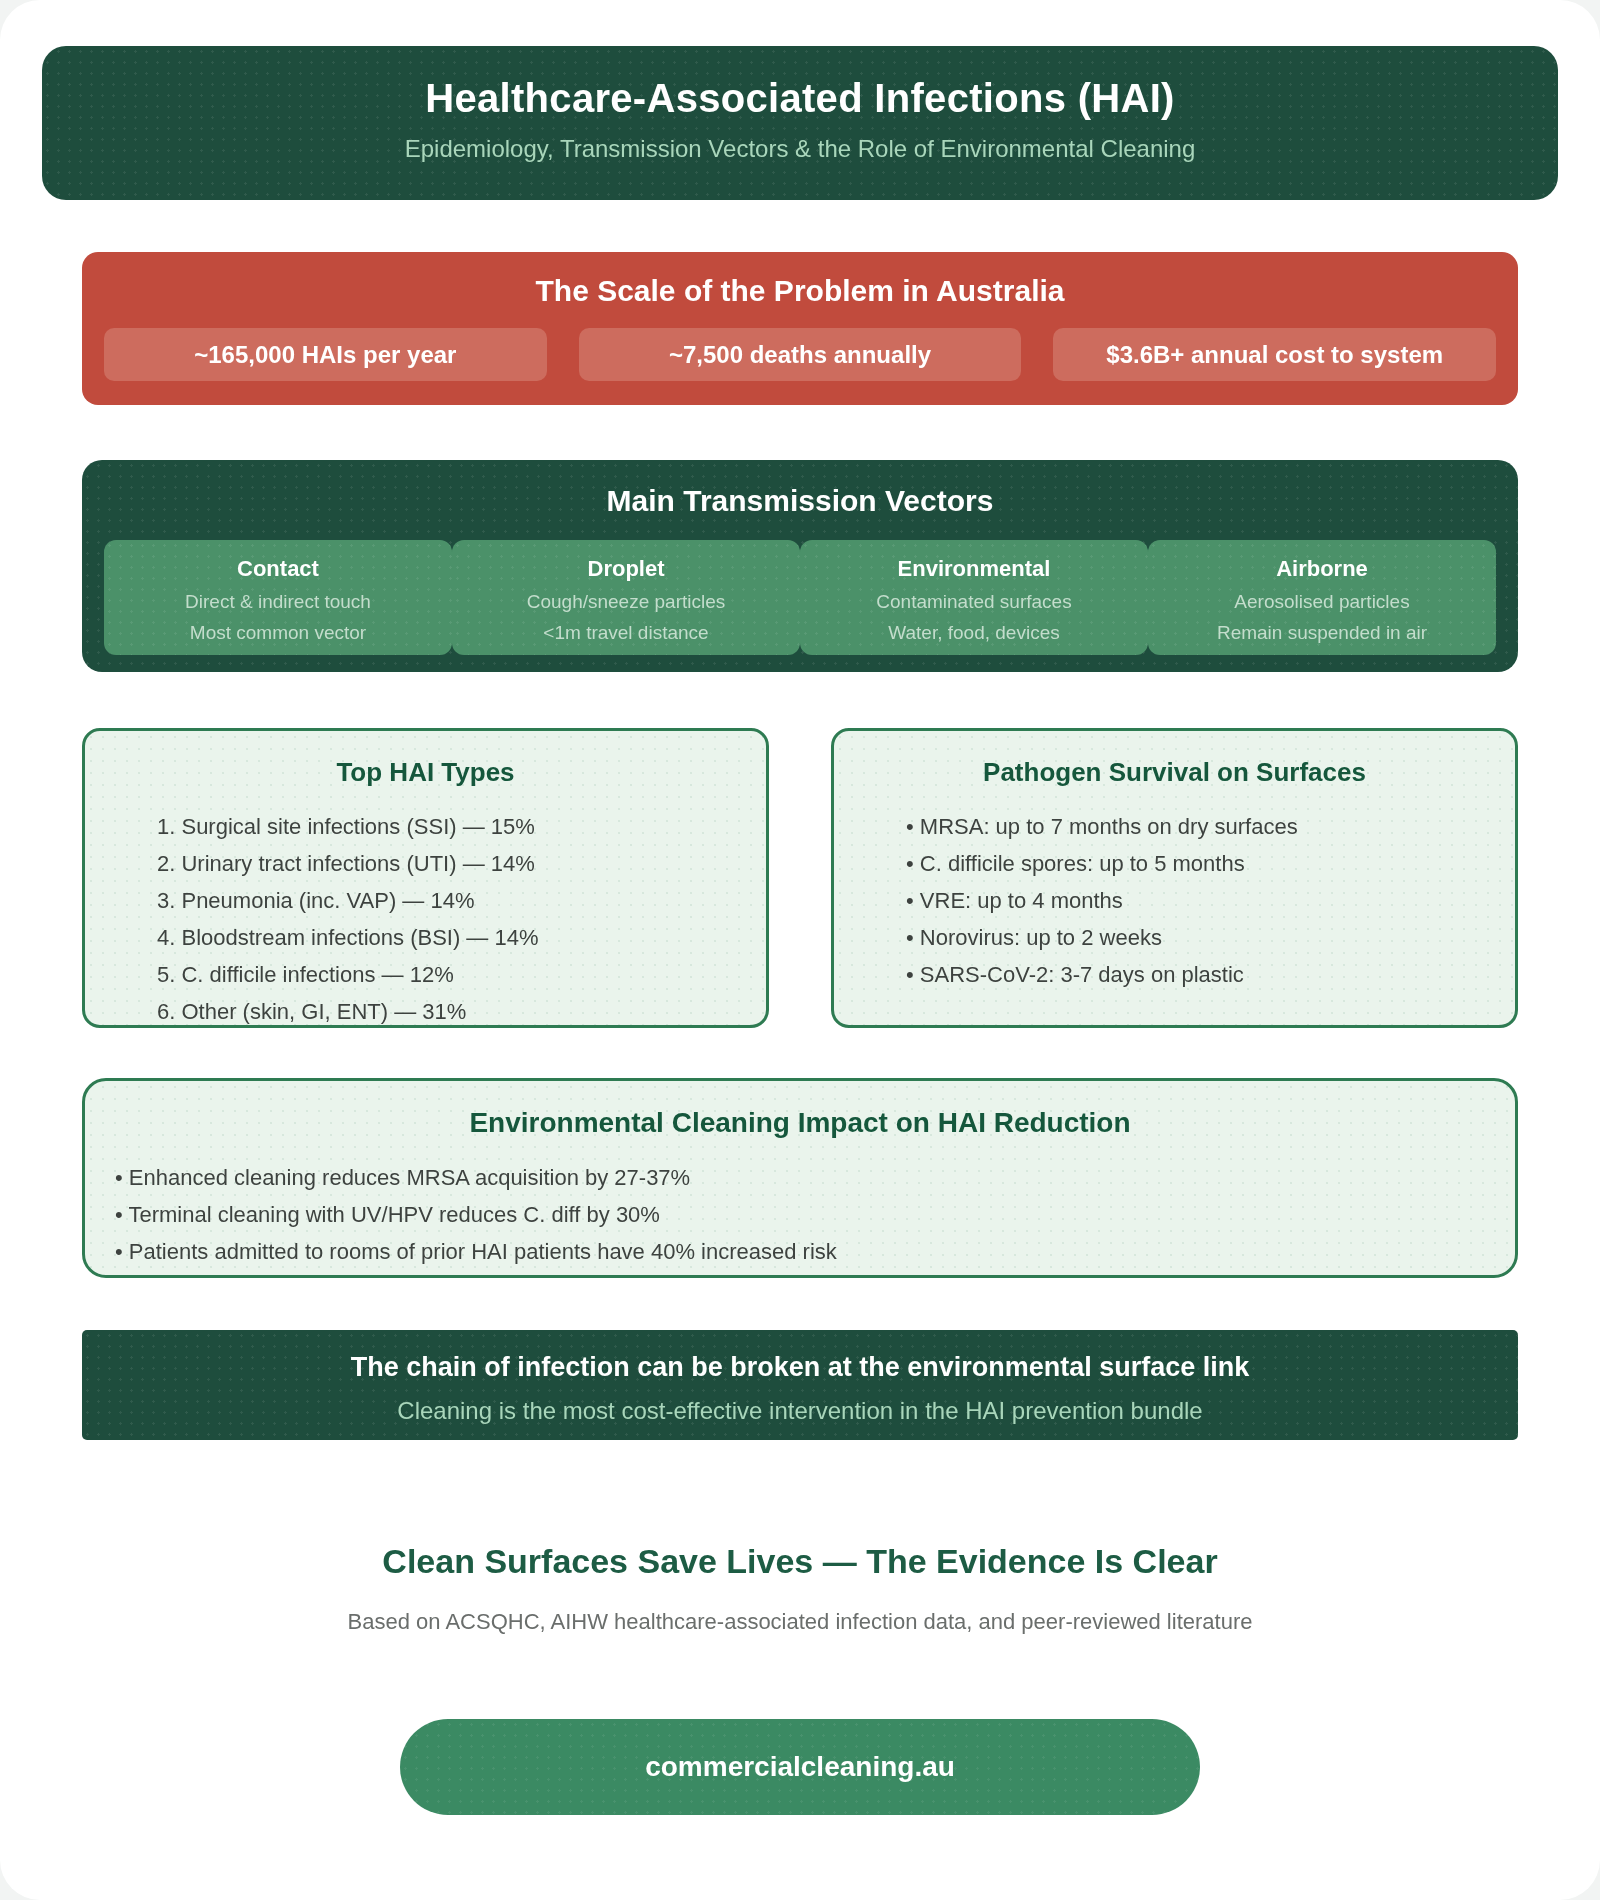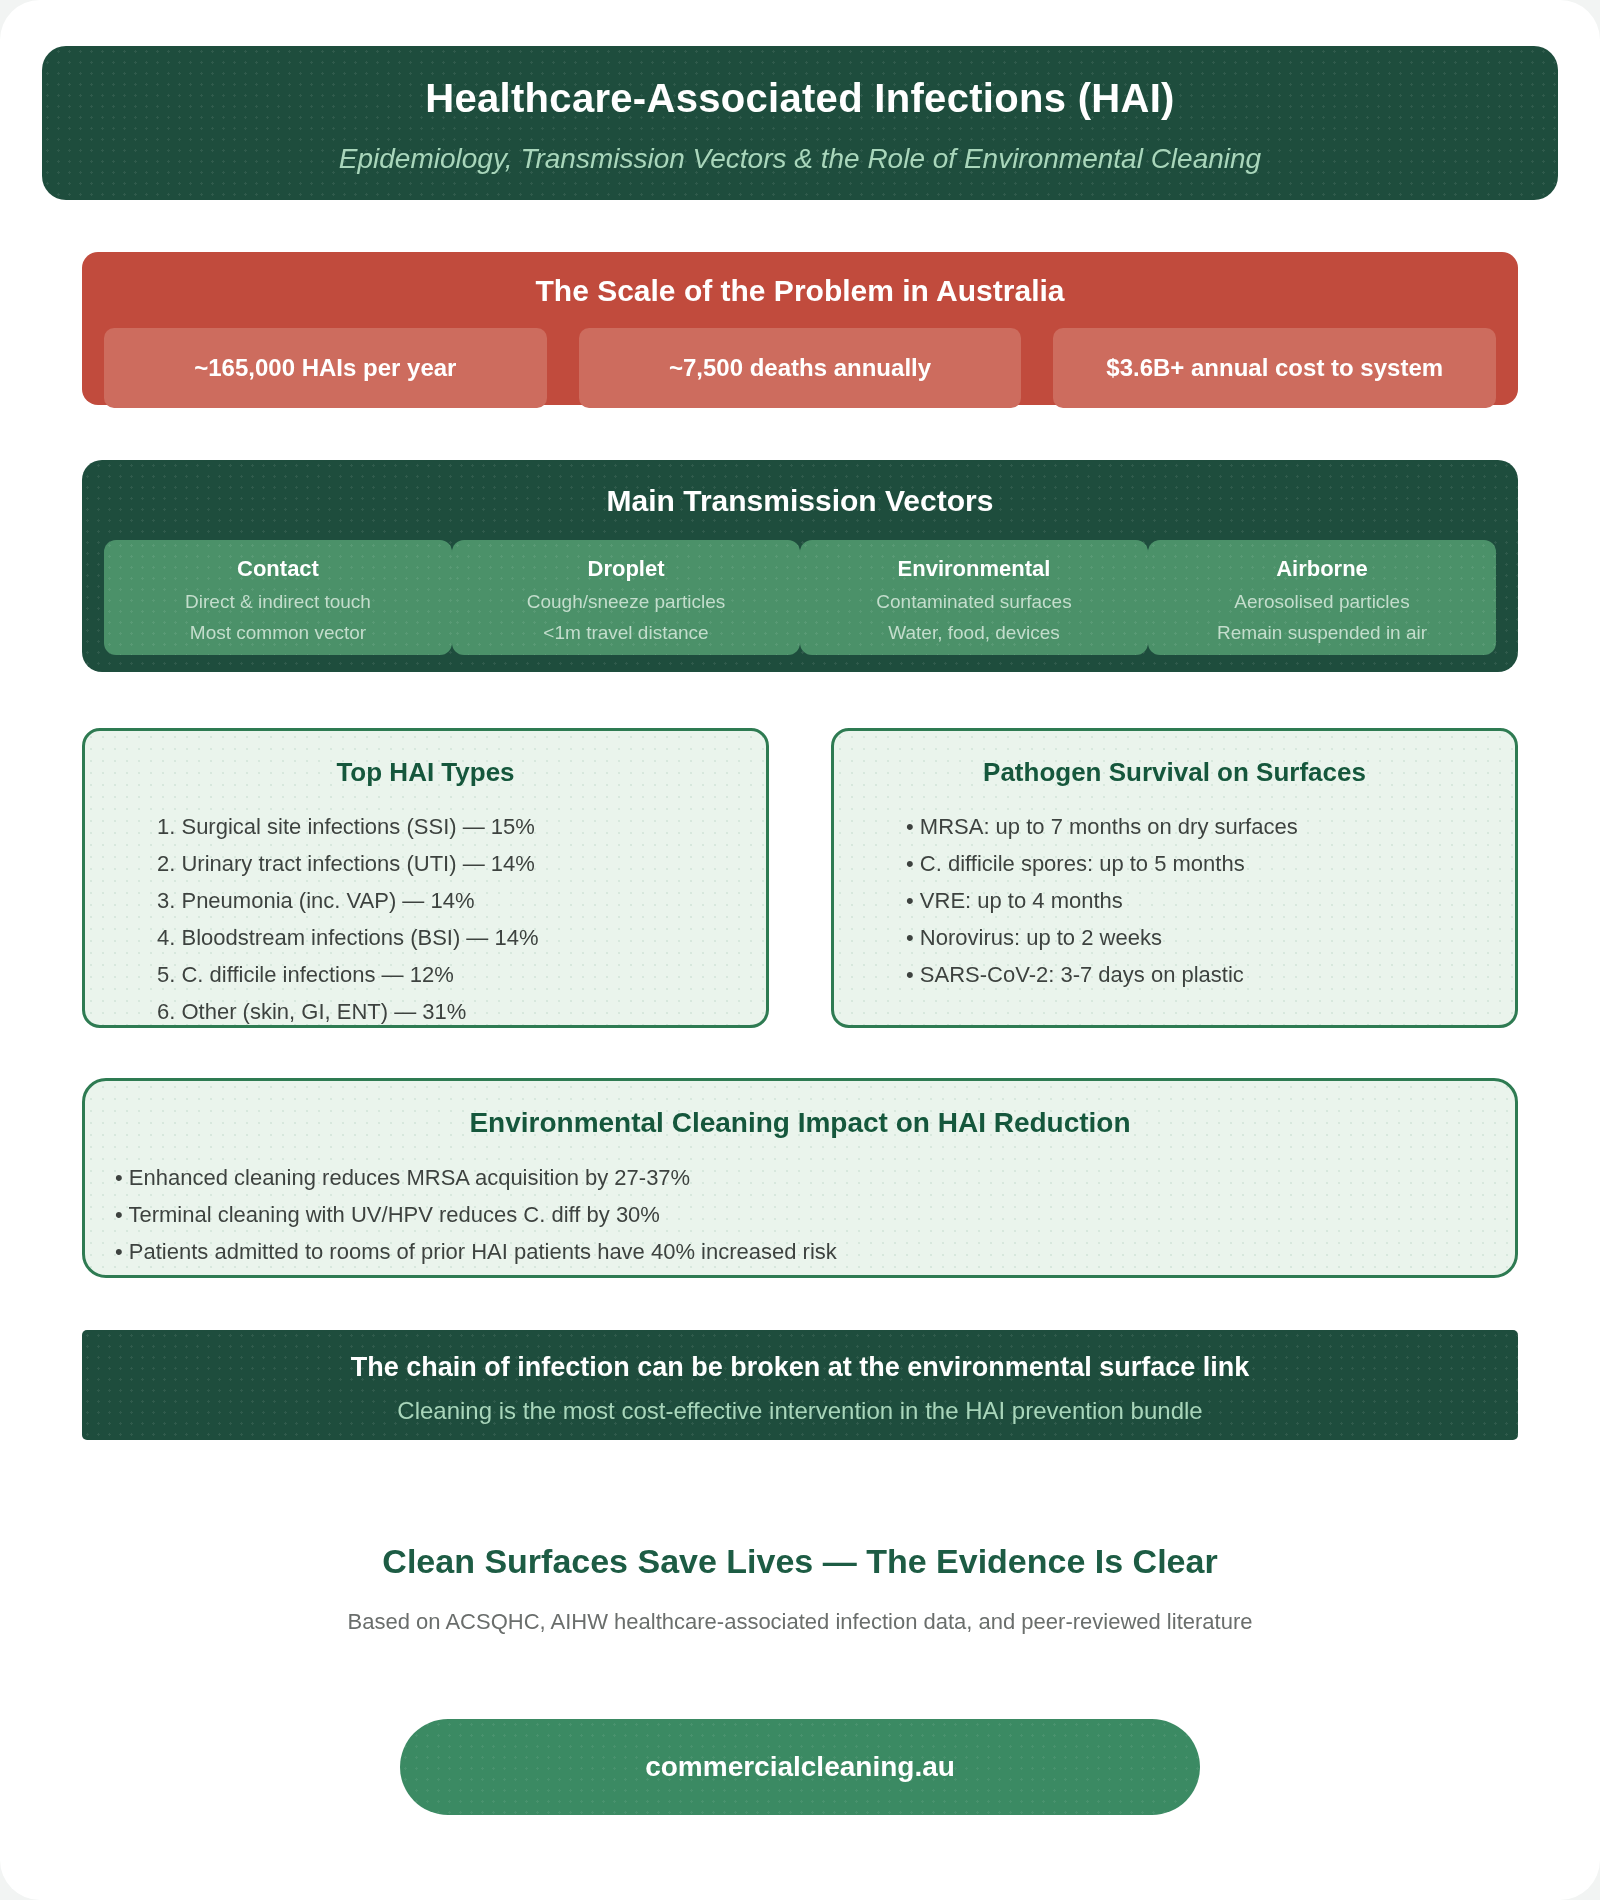--- a/index.html
+++ b/index.html
@@ -30,35 +30,35 @@
 
   
   .header {
     margin: 46px 42px 0;
     height: 154px;
     border-radius: 24px;
     text-align: center;
     padding-top: 30px;
   }
   .header .title { color: #ffffff; font-size: 40px; font-weight: bold; letter-spacing: 0.3px; }
-  .header .subtitle { color: #a9d6bb; font-size: 28px; margin-top: 22px; font-style: italic; }
+  .header .subtitle { color: #a9d6bb; font-size: 24px; margin-top: 14px; }
 
   
   .scale {
     margin: 52px 82px 0;
     height: 153px;
     background: #c14b3d;
     border-radius: 16px;
     padding: 22px 20px 0;
   }
   .scale .scale-title { color: #ffffff; font-size: 30px; font-weight: bold; text-align: center; }
   .scale .stats-row { display: flex; gap: 32px; margin-top: 20px; padding: 0 2px; }
   .stat-card {
     flex: 1;
-    height: 80px;
+    height: 53px;
     background: #cd6c5e;
     border-radius: 10px;
     display: flex; align-items: center; justify-content: center;
     color: #ffffff; font-size: 24px; font-weight: bold;
   }
 
   
   .vectors {
     margin: 55px 82px 0;
     height: 212px;

